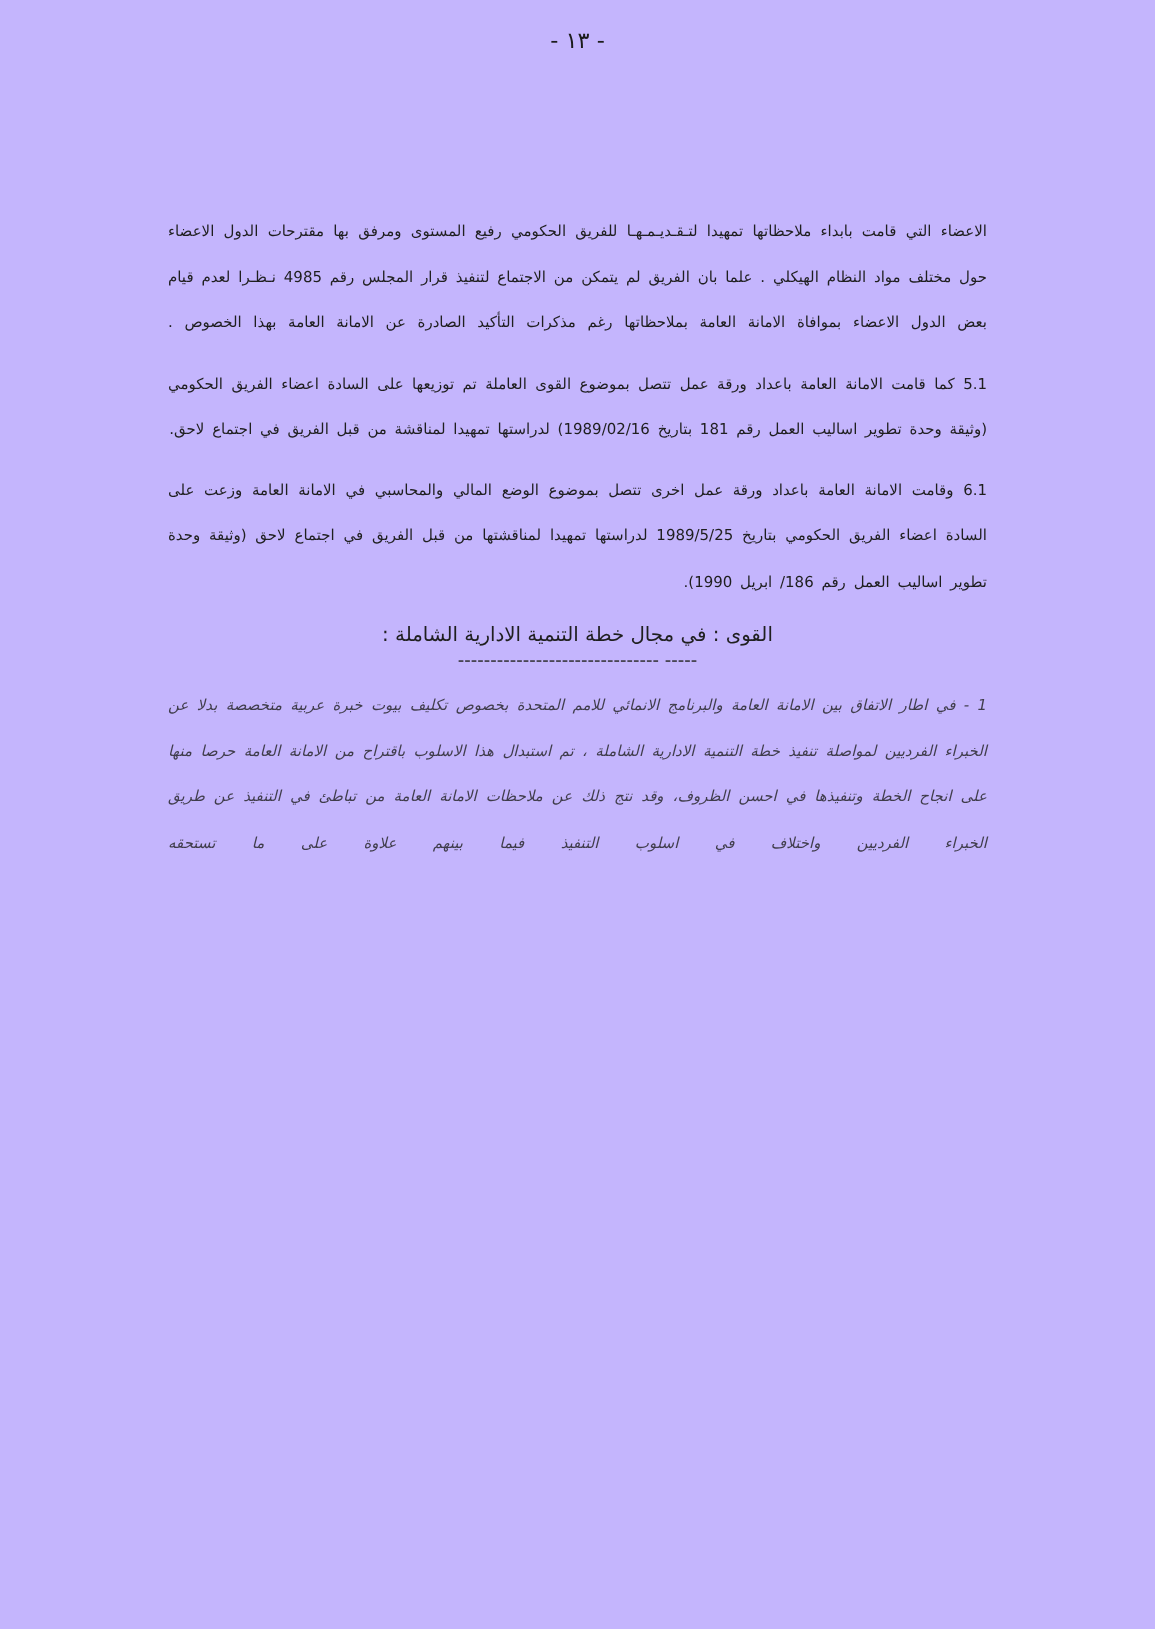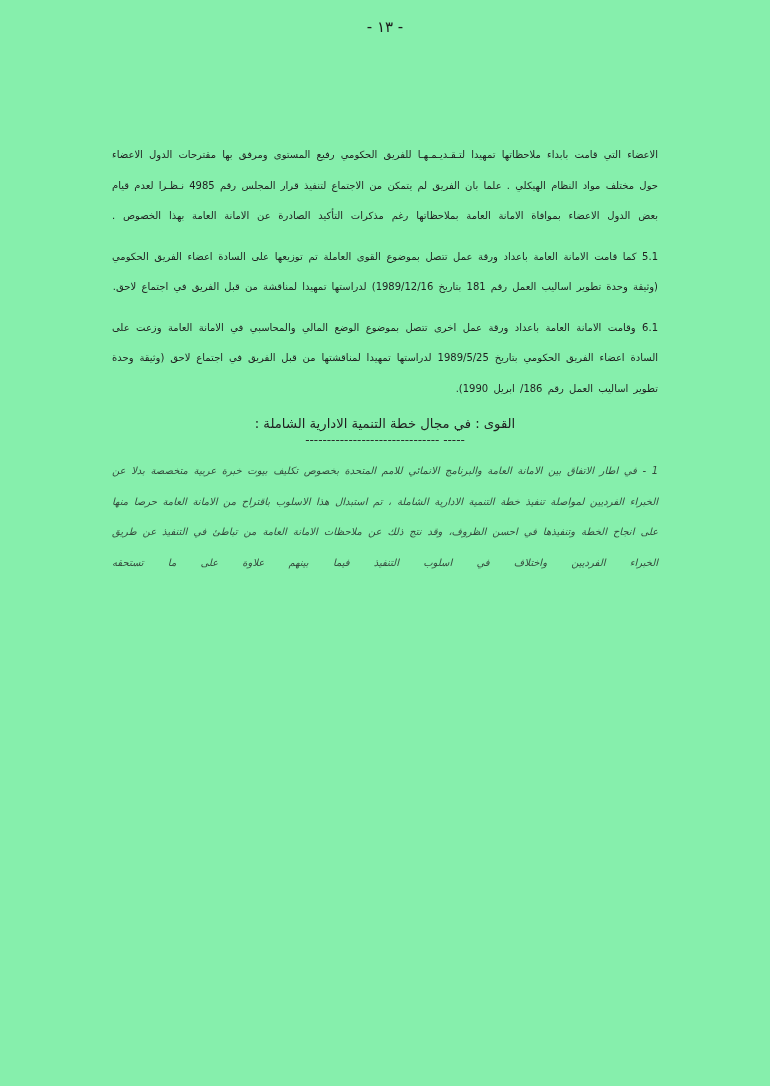--- a/index.html
+++ b/index.html
@@ -13,21 +13,21 @@
     font-family: "DejaVu Sans", sans-serif;
     color: #1a1a1a;
     position: relative;
     overflow: hidden;
   }
   .page {
     width: 770px;
     height: 1086px;
     position: relative;
     box-sizing: border-box;
-    background: #86efac;
+    background: #c4b5fd;
   }
   .page-number {
     position: absolute;
     top: 18px;
     left: 0;
     width: 770px;
     text-align: center;
     font-size: 15px;
     letter-spacing: 1px;
     color: #1c1c1c;
@@ -80,21 +80,21 @@
 <div class="page">
 
   <div class="page-number">- ١٣ -</div>
 
   <div class="body-area">
 
     <p class="para">الاعضاء التي قامت بابداء ملاحظاتها تمهيدا لتـقـديـمـهـا للفريق الحكومي رفيع المستوى ومرفق بها مقترحات الدول الاعضاء حول مختلف مواد النظام الهيكلي . علما بان الفريق لم يتمكن من الاجتماع لتنفيذ قرار المجلس رقم 4985 نـظـرا لعدم قيام بعض الدول الاعضاء بموافاة الامانة العامة بملاحظاتها رغم مذكرات التأكيد الصادرة عن الامانة العامة بهذا الخصوص .</p>
 
     <div class="gap-md"></div>
 
-    <p class="para last-right">5.1   كما قامت الامانة العامة باعداد ورقة عمل تتصل بموضوع القوى العاملة تم توزيعها على السادة اعضاء الفريق الحكومي (وثيقة وحدة تطوير اساليب العمل رقم 181 بتاريخ 1989/12/16) لدراستها تمهيدا لمناقشة من قبل الفريق في اجتماع لاحق.</p>
+    <p class="para last-right">5.1   كما قامت الامانة العامة باعداد ورقة عمل تتصل بموضوع القوى العاملة تم توزيعها على السادة اعضاء الفريق الحكومي (وثيقة وحدة تطوير اساليب العمل رقم 181 بتاريخ 1989/02/16) لدراستها تمهيدا لمناقشة من قبل الفريق في اجتماع لاحق.</p>
 
     <div class="gap-md"></div>
 
     <p class="para last-right">6.1   وقامت الامانة العامة باعداد ورقة عمل اخرى تتصل بموضوع الوضع المالي والمحاسبي في الامانة العامة وزعت على السادة اعضاء الفريق الحكومي بتاريخ 1989/5/25 لدراستها تمهيدا لمناقشتها من قبل الفريق في اجتماع لاحق (وثيقة وحدة تطوير اساليب العمل رقم 186/ ابريل 1990).</p>
 
     <div class="gap-sm"></div>
 
     <div class="heading-line">القوى : في مجال خطة التنمية الادارية الشاملة :</div>
     <div class="dashes">-------------------------------    -----</div>
 

